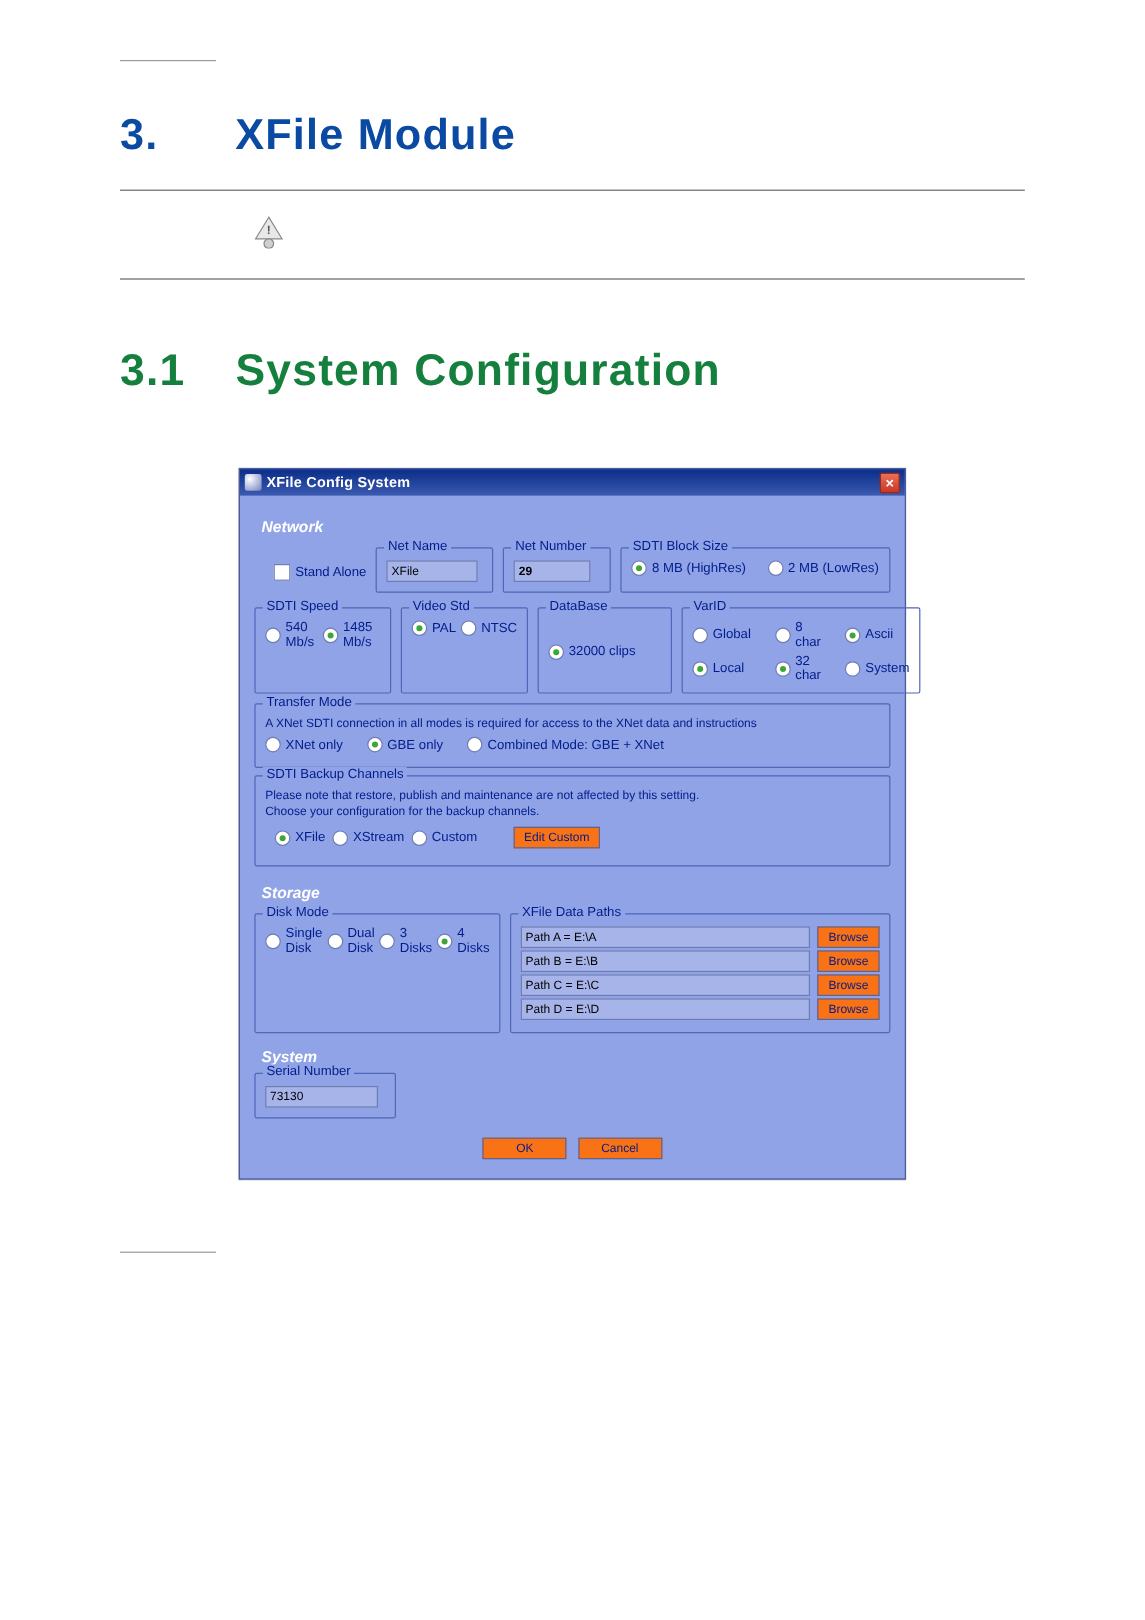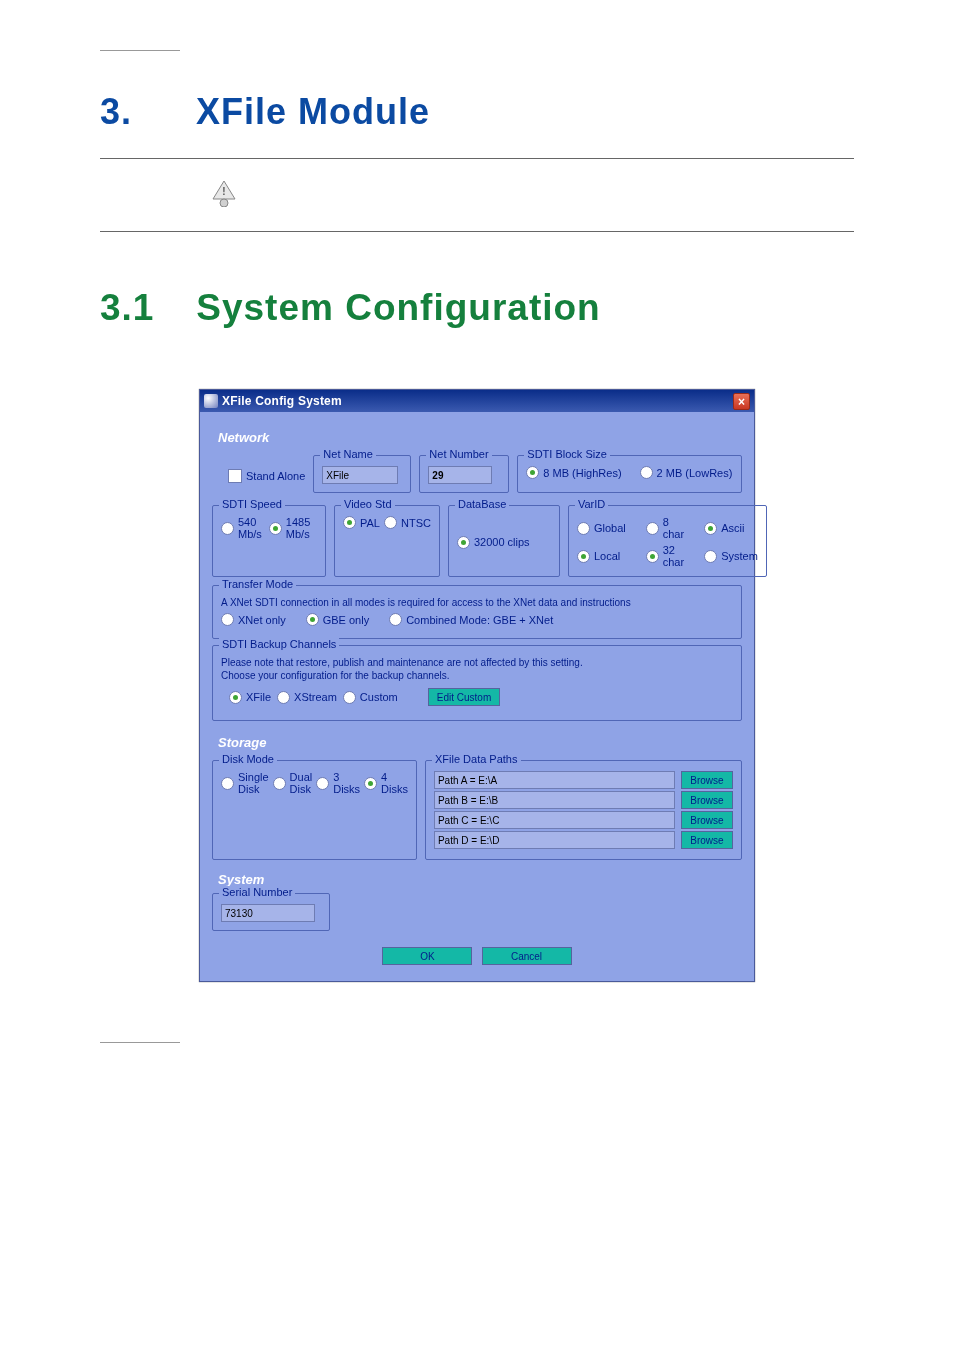--- a/index.html
+++ b/index.html
@@ -18,26 +18,26 @@
   .body{padding:10px 12px 16px 12px;}
   .section-title{color:#fff;font-style:italic;font-weight:bold;font-size:13px;margin:8px 0 4px 6px;}
   .group{border:1px solid #5066b6;border-radius:2px;padding:10px 8px 8px 8px;position:relative;margin:6px 0 2px 0;}
   .group-label{position:absolute;top:-8px;left:6px;background:#8fa3e6;padding:0 3px;color:#021c8a;font-size:11px;}
   .row{display:flex;gap:8px;margin-bottom:4px;flex-wrap:nowrap;}
   input[type=text]{height:16px;border:1px solid #6e7cb3;background:#a6b4e9;font-size:10px;padding:0 3px;color:#000;}
   .radio,.check{display:flex;align-items:center;gap:4px;font-size:11px;color:#021c8a;}
   .radio-dot{width:11px;height:11px;border-radius:50%;background:#fff;border:1px solid #6e7cb3;display:inline-flex;align-items:center;justify-content:center;flex-shrink:0;}
   .radio-dot.sel::after{content:"";width:5px;height:5px;border-radius:50%;background:#3fa535;}
   .chk-box{width:12px;height:12px;background:#fff;border:1px solid #6e7cb3;display:inline-block;}
-  .btn{height:18px;border:1px solid #55649e;background:#14b8a6;font-size:10px;padding:0 8px;display:inline-flex;align-items:center;justify-content:center;color:#021c8a;}
+  .btn{height:18px;border:1px solid #55649e;background:#f97316;font-size:10px;padding:0 8px;display:inline-flex;align-items:center;justify-content:center;color:#021c8a;}
   .btn-browse{width:52px;}
   .path-row{display:flex;align-items:center;gap:6px;margin-bottom:2px;}
   .path-row input{flex:1;}
   .sys-btns{text-align:center;margin-top:16px;}
-  .sys-btns .btn{width:90px;margin:0 3px;}
+  .sys-btns .btn{width:70px;margin:0 3px;}
   .dense{display:flex;flex-direction:row;gap:4px;}
   .grid2{display:grid;grid-template-columns:auto auto;gap:4px 20px;}
   .small-gap{display:flex;gap:18px;align-items:flex-end;}
   .indent2{margin-left:8px;}
   .desc{font-size:10px;color:#021c8a;line-height:1.3;}
 </style>
 </head>
 <body>
 
 <div class="page">

